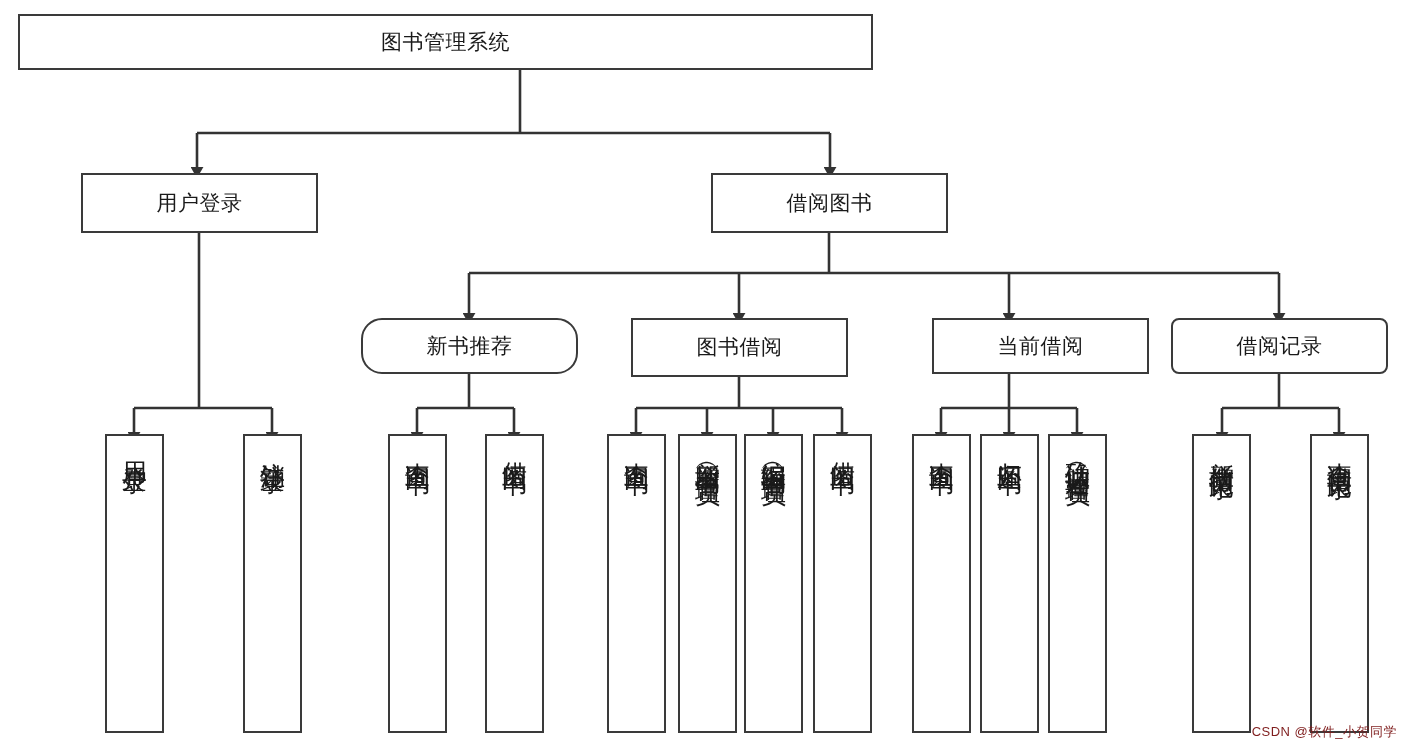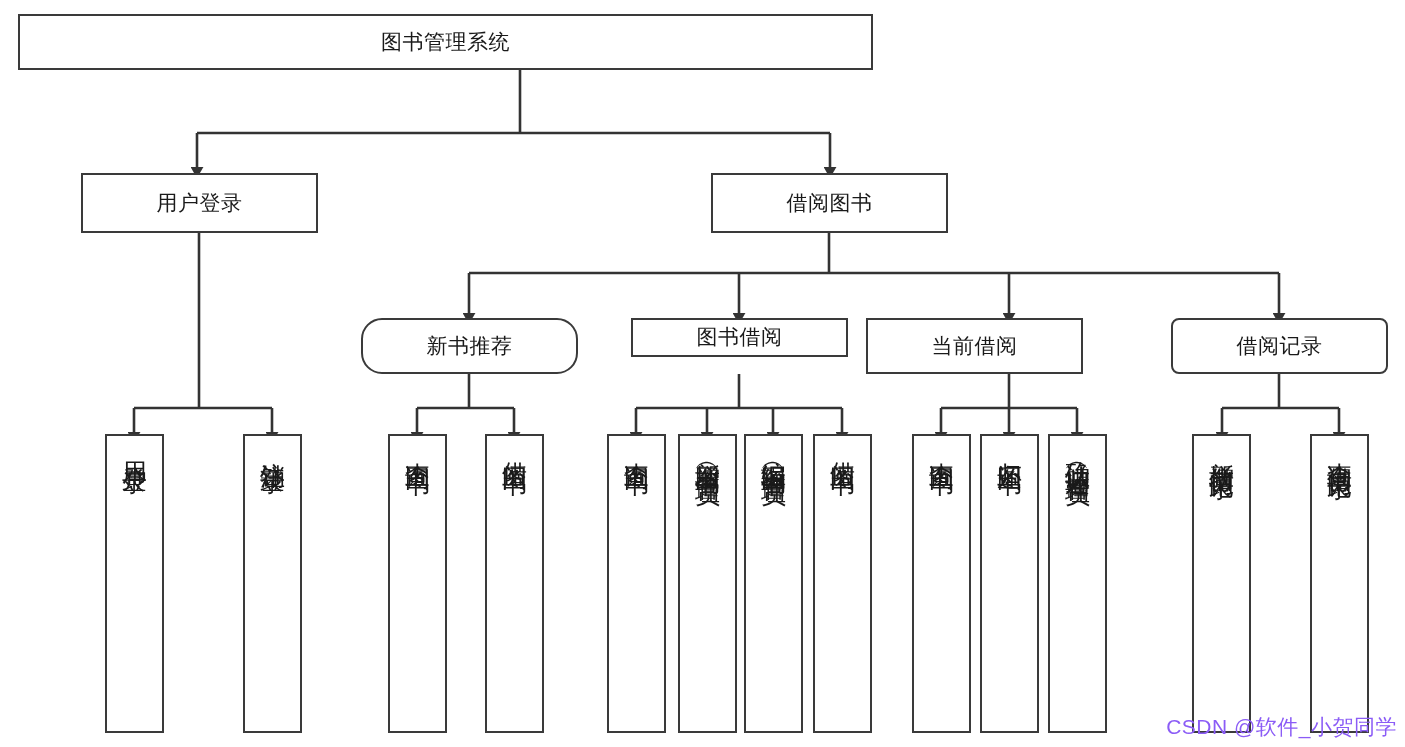--- a/index.html
+++ b/index.html
@@ -53,22 +53,22 @@
     text-orientation: upright;
     font-size: 25px;
     line-height: 1.08;
     letter-spacing: 3px;
     margin: 0 auto;
   }
   .watermark {
     position: absolute;
     right: 8px;
     bottom: 6px;
-    font-size: 21px;
-    color: #8b5cf6;
+    font-size: 13px;
+    color: #7f1d1d;
     letter-spacing: 0.5px;
     white-space: nowrap;
   }
 </style>
 </head>
 <body>
 
 <div id="canvas">
 
   <svg class="wires" viewBox="0 0 1405 747" xmlns="http://www.w3.org/2000/svg">
@@ -133,25 +133,25 @@
   </div>
 
   <div class="node horiz" style="left:711px; top:173px; width:237px; height:60px;">
     <span class="label">借阅图书</span>
   </div>
 
   <div class="node horiz" style="left:361px; top:318px; width:217px; height:56px;border-radius:21px;">
     <span class="label">新书推荐</span>
   </div>
 
-  <div class="node horiz" style="left:631px; top:318px; width:217px; height:39px;">
+  <div class="node horiz" style="left:631px; top:318px; width:217px; height:59px;">
     <span class="label">图书借阅</span>
   </div>
 
-  <div class="node horiz" style="left:866px; top:318px; width:217px; height:56px;">
+  <div class="node horiz" style="left:932px; top:318px; width:217px; height:56px;">
     <span class="label">当前借阅</span>
   </div>
 
   <div class="node horiz" style="left:1171px; top:318px; width:217px; height:56px;border-radius:8px;">
     <span class="label">借阅记录</span>
   </div>
 
   <div class="node vert" style="left:105px; top:434px; width:59px; height:299px;">
     <span class="label">用户登录</span>
   </div>

